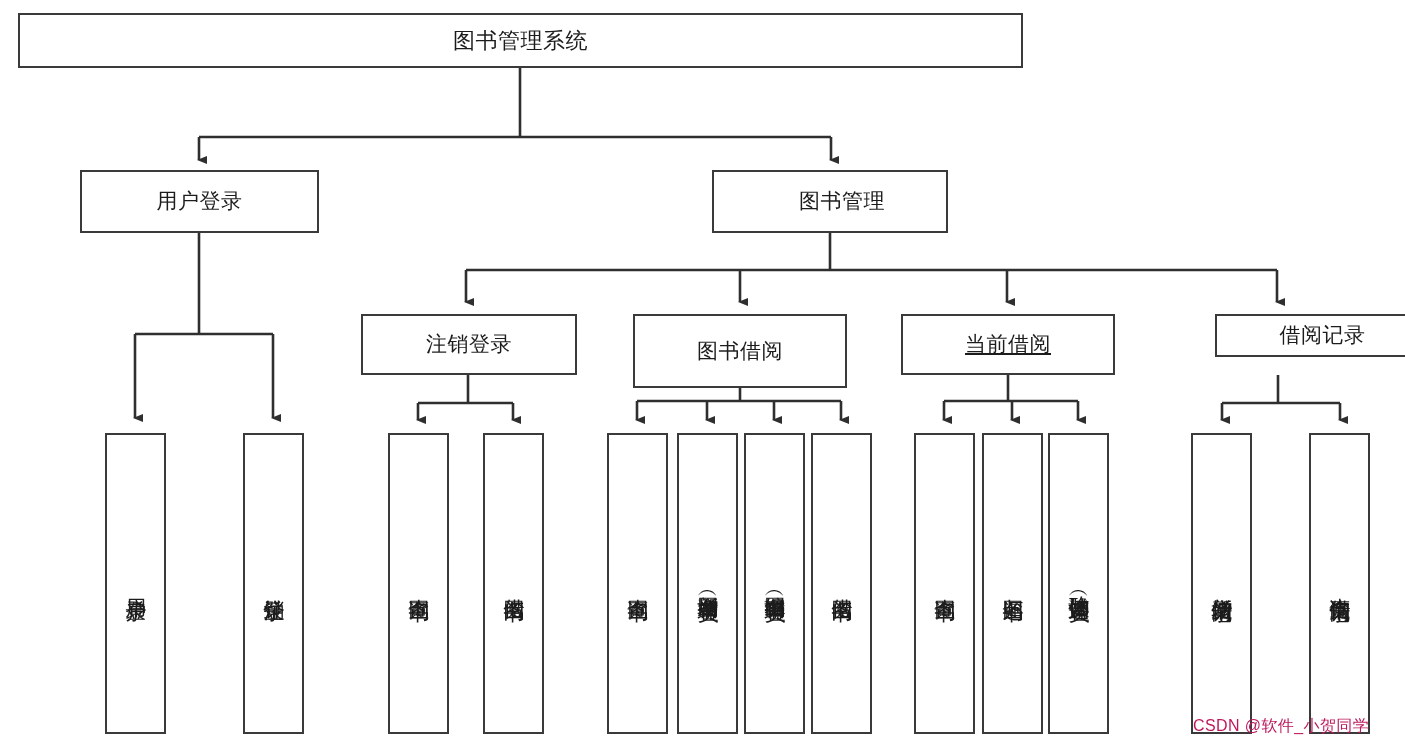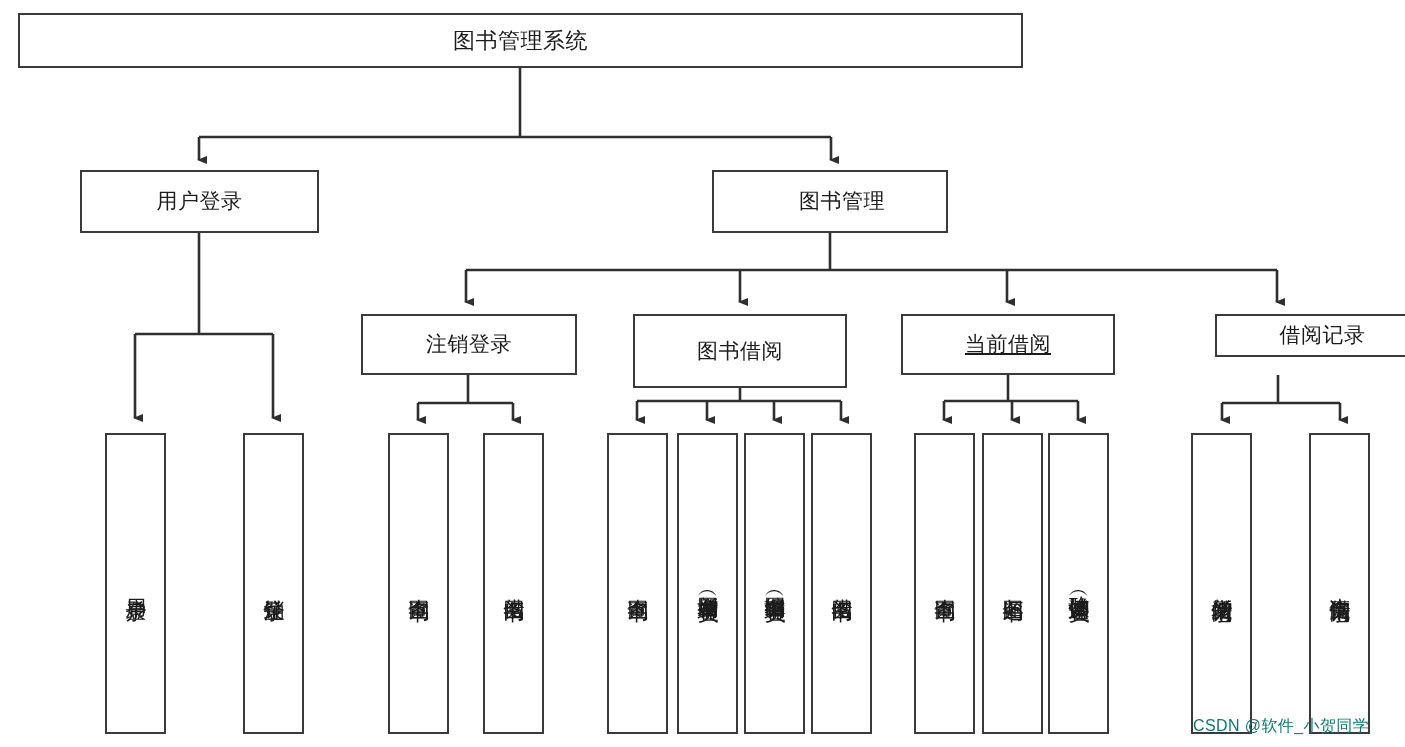--- a/index.html
+++ b/index.html
@@ -51,21 +51,21 @@
     text-orientation: upright;
     font-size: 21px;
     line-height: 1.18;
     letter-spacing: 1px;
     white-space: normal;
     max-height: 100%;
   }
   .watermark {
     position: absolute;
     font-size: 16px;
-    color: #0f766e;
+    color: #be185d;
     white-space: nowrap;
     letter-spacing: 0.4px;
   }
 </style>
 </head>
 <body>
 
 <div id="canvas">
 
   <svg class="connectors" viewBox="0 0 1405 747">

